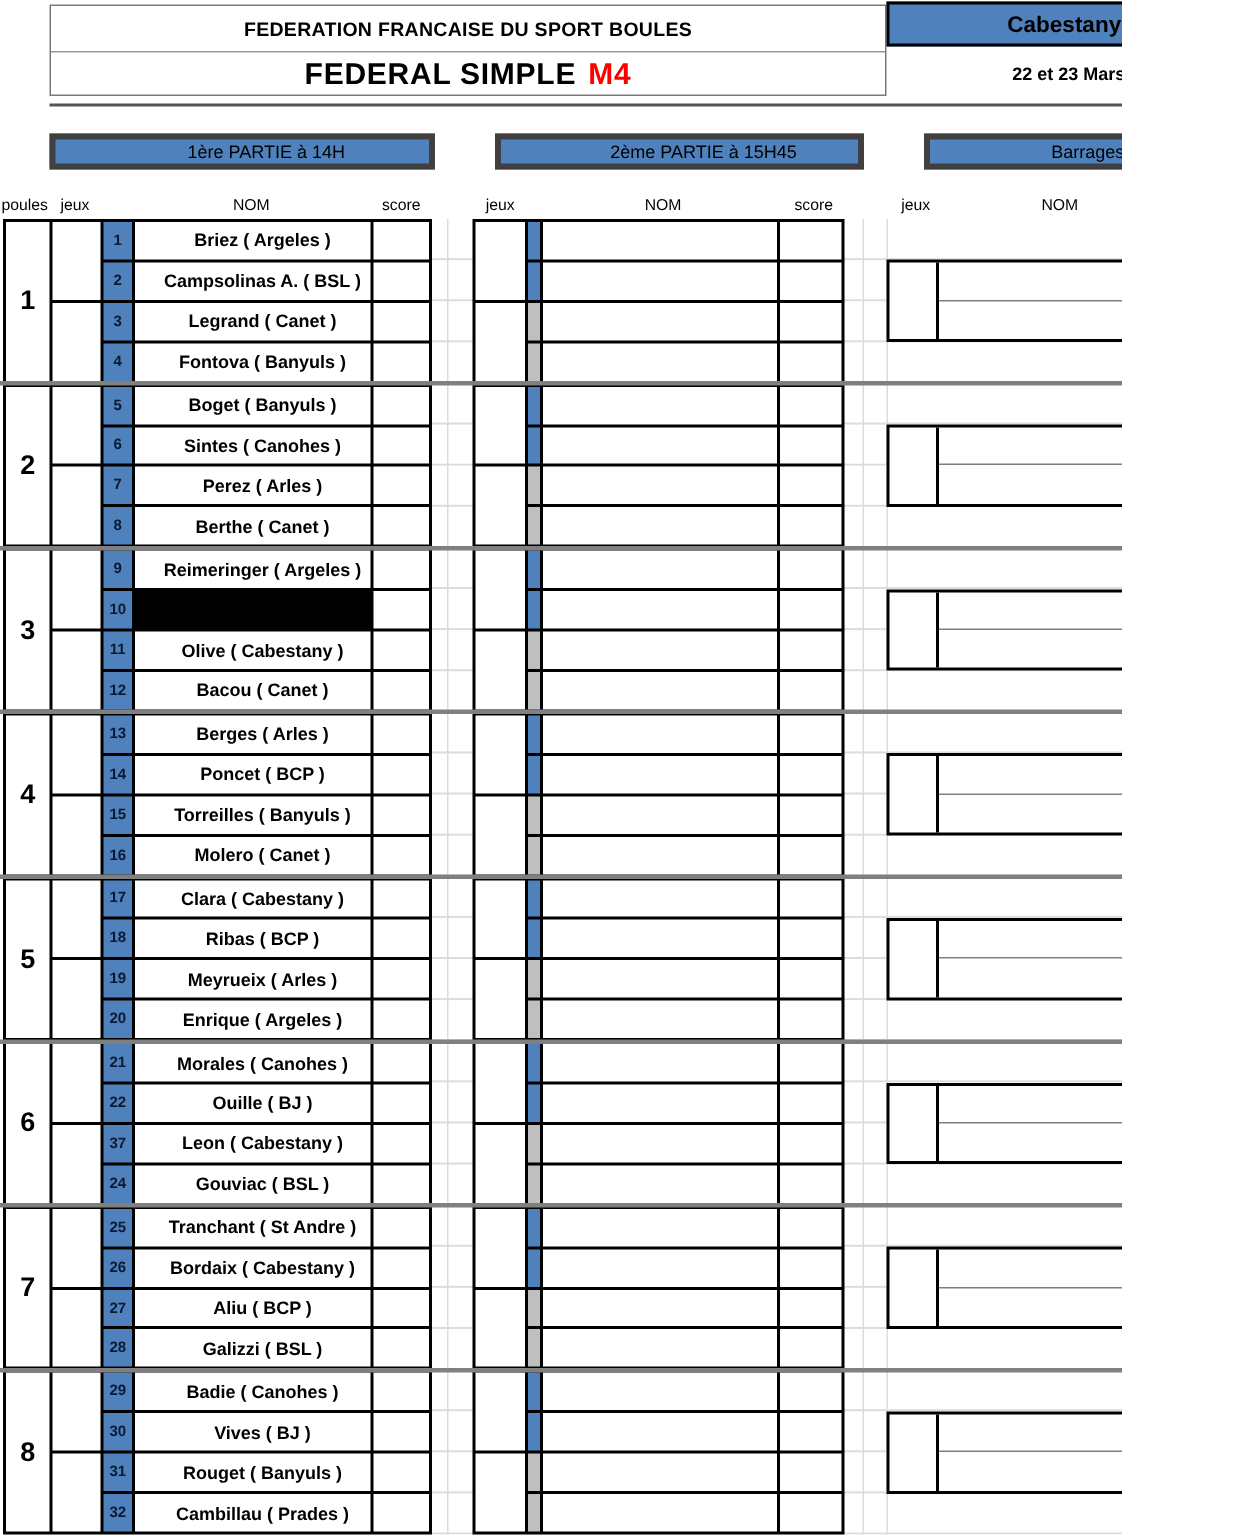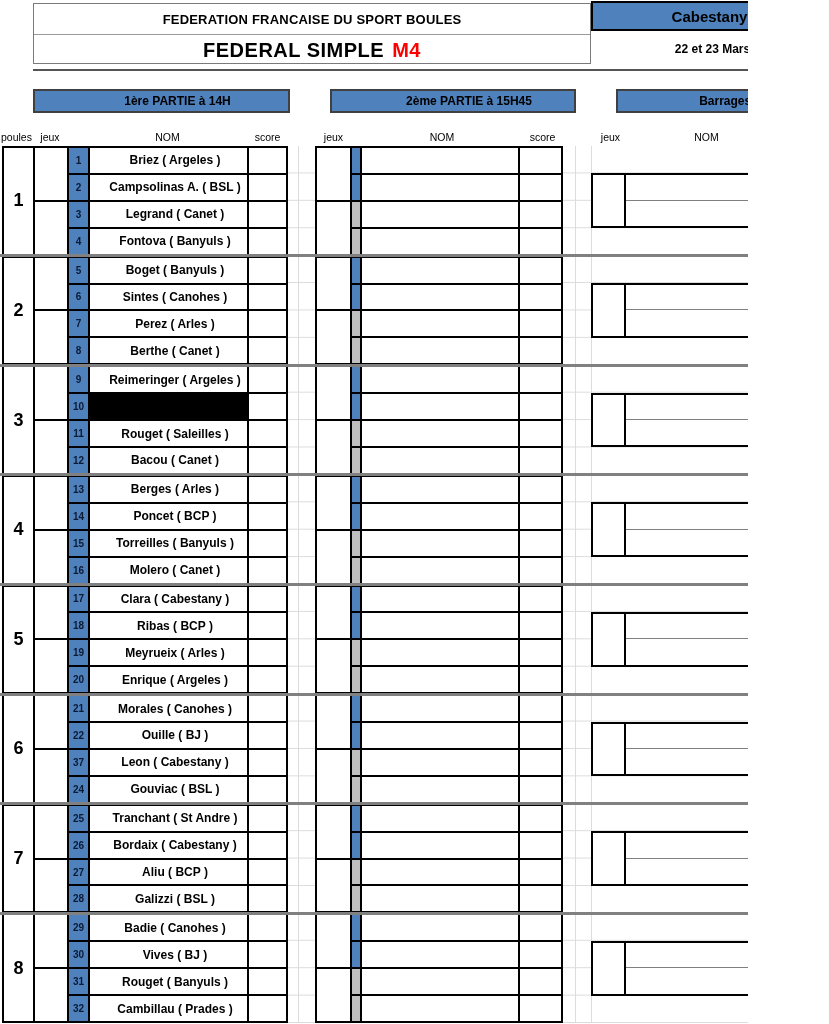--- a/index.html
+++ b/index.html
@@ -22,22 +22,22 @@
     border:2px solid #000;box-sizing:border-box;display:flex;align-items:center;justify-content:center;
     font-size:15px;font-weight:bold;
   }
   .date-box{
     position:absolute;left:594px;top:33px;width:237px;height:31px;
     display:flex;align-items:center;justify-content:center;font-size:12px;font-weight:bold;
   }
   .hdr-rule{position:absolute;left:33px;top:69px;width:796px;height:2px;background:#555;}
   
   .banner{
-    position:absolute;top:89px;height:24px;background:#4F81BD;border:2px solid #404040;box-sizing:border-box;
-    display:flex;align-items:center;justify-content:center;font-size:12px;font-weight:bold;padding-left:32px;
+    position:absolute;top:89px;height:24px;background:#4F81BD;border:4px solid #404040;box-sizing:border-box;
+    display:flex;align-items:center;justify-content:center;font-size:12px;font-weight:normal;padding-left:32px;
   }
   .banner.b1{left:33px;width:257px;}
   .banner.b2{left:330px;width:246px;}
   .banner.b3{left:616px;width:235px;}
   
   .colhdr{position:absolute;top:129px;height:16px;display:flex;align-items:center;justify-content:center;
     font-size:10.5px;color:#000;}
   
   .grid-overlay{
     position:absolute;left:288px;top:146px;width:541px;height:877px;z-index:0;
@@ -215,21 +215,21 @@
 
     <div class="s1">
       <div class="cell c1 spanAll poolnum">3</div>
       <div class="cell c2 span12"></div>
       <div class="cell c2 span34"></div>
       <div class="cell c3 r1 numcell">9</div>
       <div class="cell c3 r2 numcell">10</div>
       <div class="cell c3 r3 numcell">11</div>
       <div class="cell c3 r4 numcell">12</div>
       <div class="cell c4 r1 namecell">Reimeringer ( Argeles )</div>
-      <div class="cell c4 r3 namecell">Rouget ( Saleilles )</div>
+      <div class="cell c4 r3 namecell">Olive ( Cabestany )</div>
       <div class="cell c4 r4 namecell">Bacou ( Canet )</div>
       <div class="cell c5 r1"></div>
       <div class="cell c5 r2"></div>
       <div class="cell c5 r3"></div>
       <div class="cell c5 r4"></div>
     </div>
 
     <div class="s2">
       <div class="cell c1 span12"></div>
       <div class="cell c1 span34"></div>

